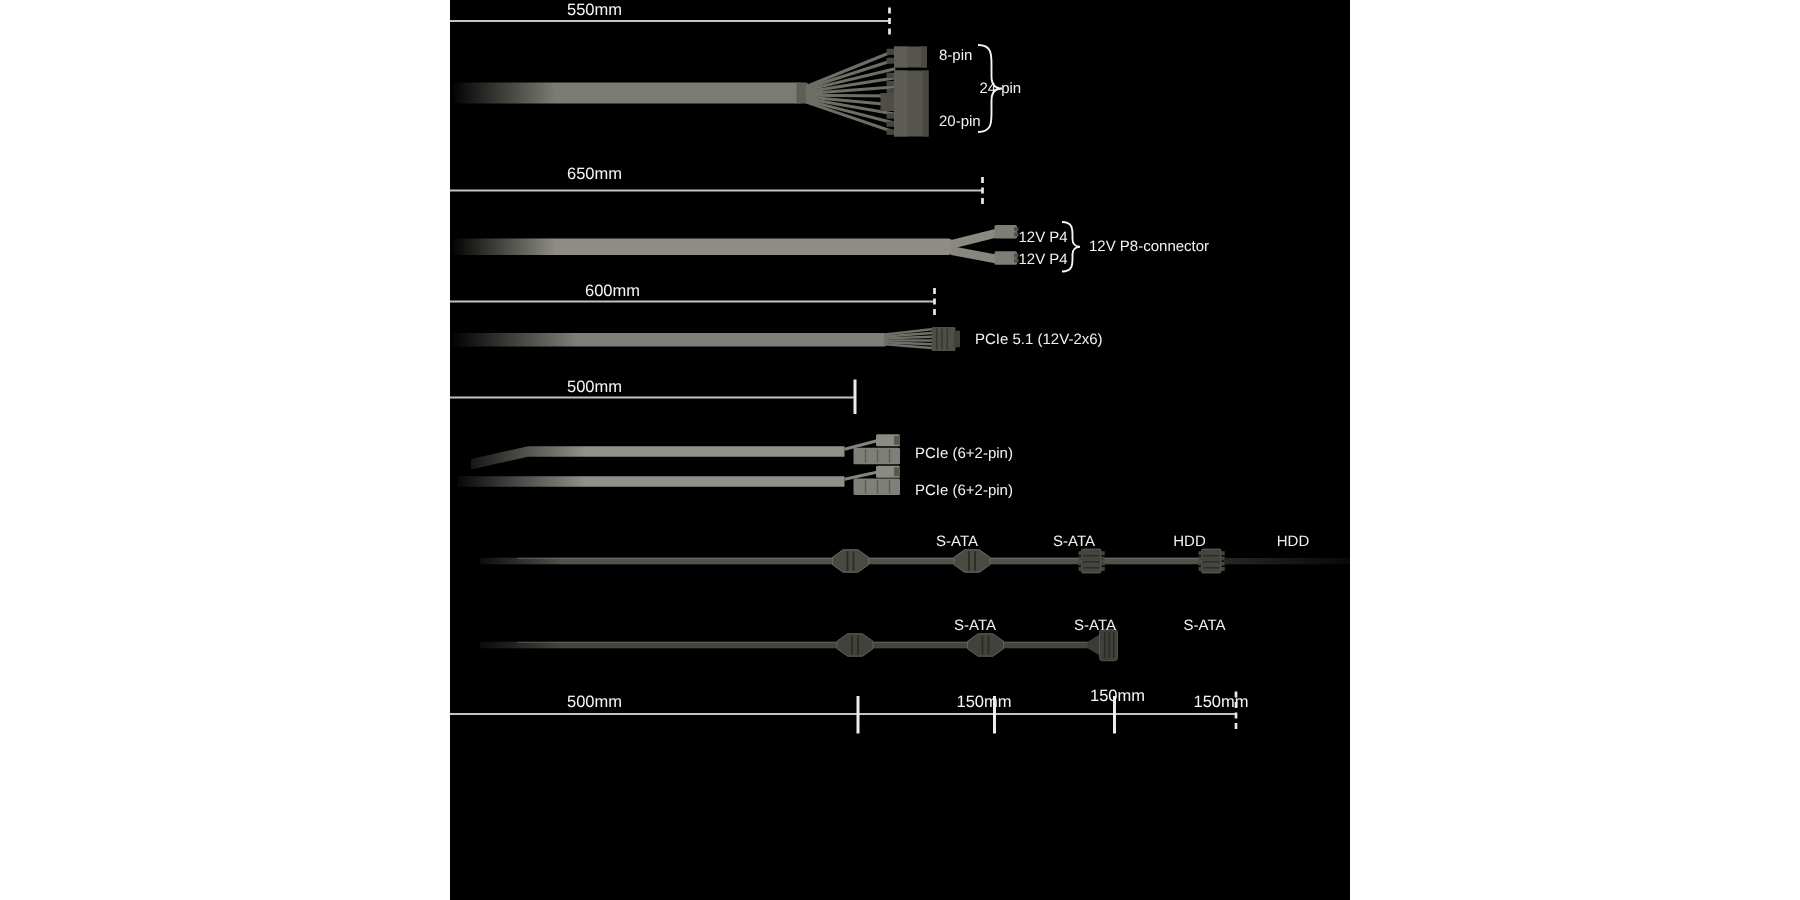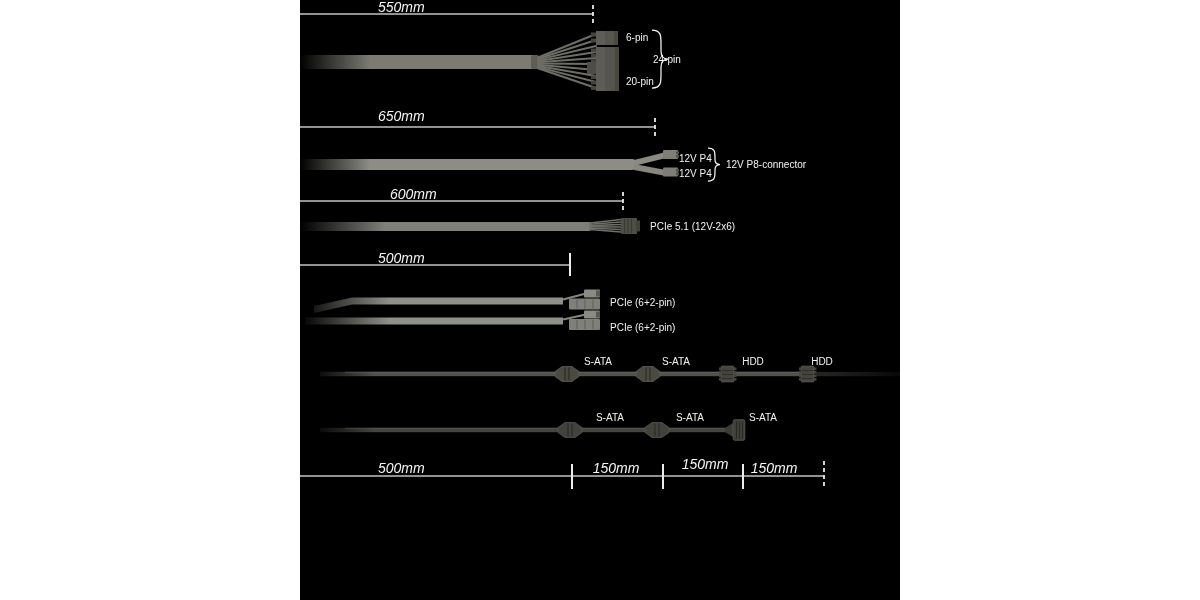--- a/index.html
+++ b/index.html
@@ -1,22 +1,22 @@
 <!DOCTYPE html>
 <html><head>
 <meta charset="utf-8">
 <style>
   html,body{margin:0;padding:0;background:#ffffff;}
   .page{position:relative;width:1200px;height:600px;background:#ffffff;overflow:hidden;
         font-family:"Liberation Sans",sans-serif;}
   .canvas{position:absolute;left:300px;top:0;width:600px;height:600px;background:#000000;}
   .art{position:absolute;left:0;top:0;}
-  .lbl{position:absolute;color:#f5f5f5;font-size:14px;line-height:12px;white-space:nowrap;font-style:italic;}
+  .lbl{position:absolute;color:#f5f5f5;font-size:11px;line-height:12px;white-space:nowrap;}
   .clbl{position:absolute;color:#f2f2f2;font-size:10px;line-height:11px;white-space:nowrap;}
-  .ctr{transform:translateX(-50%);}
+  .ctr{transform:translateX(-50%);margin-left:40px;}
   .mline{stroke:#c3c3c3;stroke-width:1.4;}
   .tickd{stroke:#e9e9e9;stroke-width:1.8;stroke-dasharray:4 3;}
   .ticks{stroke:#ececec;stroke-width:2;}
   .brace{stroke:#f5f5f5;stroke-width:1.25;fill:none;}
   .wire{stroke:#6e6e67;stroke-width:2;stroke-linecap:round;}
   .wire2{stroke:#6f6f68;stroke-width:1.6;stroke-linecap:round;}
   .ridge{stroke:#2c2c26;stroke-width:1.2;}
 </style>
 </head>
 <body>
@@ -246,21 +246,21 @@
 
     <div class="lbl" style="left:78px;top:1px">550mm</div>
     <div class="lbl" style="left:78px;top:110px">650mm</div>
     <div class="lbl" style="left:90px;top:188px">600mm</div>
     <div class="lbl" style="left:78px;top:252px">500mm</div>
     <div class="lbl" style="left:78px;top:462px">500mm</div>
     <div class="lbl ctr" style="left:316px;top:462px">150mm</div>
     <div class="lbl ctr" style="left:405px;top:458px">150mm</div>
     <div class="lbl ctr" style="left:474px;top:462px">150mm</div>
 
-    <div class="clbl" style="left:326px;top:32px">6-pin</div>
+    <div class="clbl" style="left:326px;top:32px">8-pin</div>
     <div class="clbl" style="left:326px;top:76px">20-pin</div>
     <div class="clbl" style="left:353px;top:54px">24-pin</div>
 
     <div class="clbl" style="left:379px;top:153px">12V P4</div>
     <div class="clbl" style="left:379px;top:168px">12V P4</div>
     <div class="clbl" style="left:426px;top:159px">12V P8-connector</div>
 
     <div class="clbl" style="left:350px;top:221px">PCIe 5.1 (12V-2x6)</div>
 
     <div class="clbl" style="left:310px;top:297px">PCIe (6+2-pin)</div>

